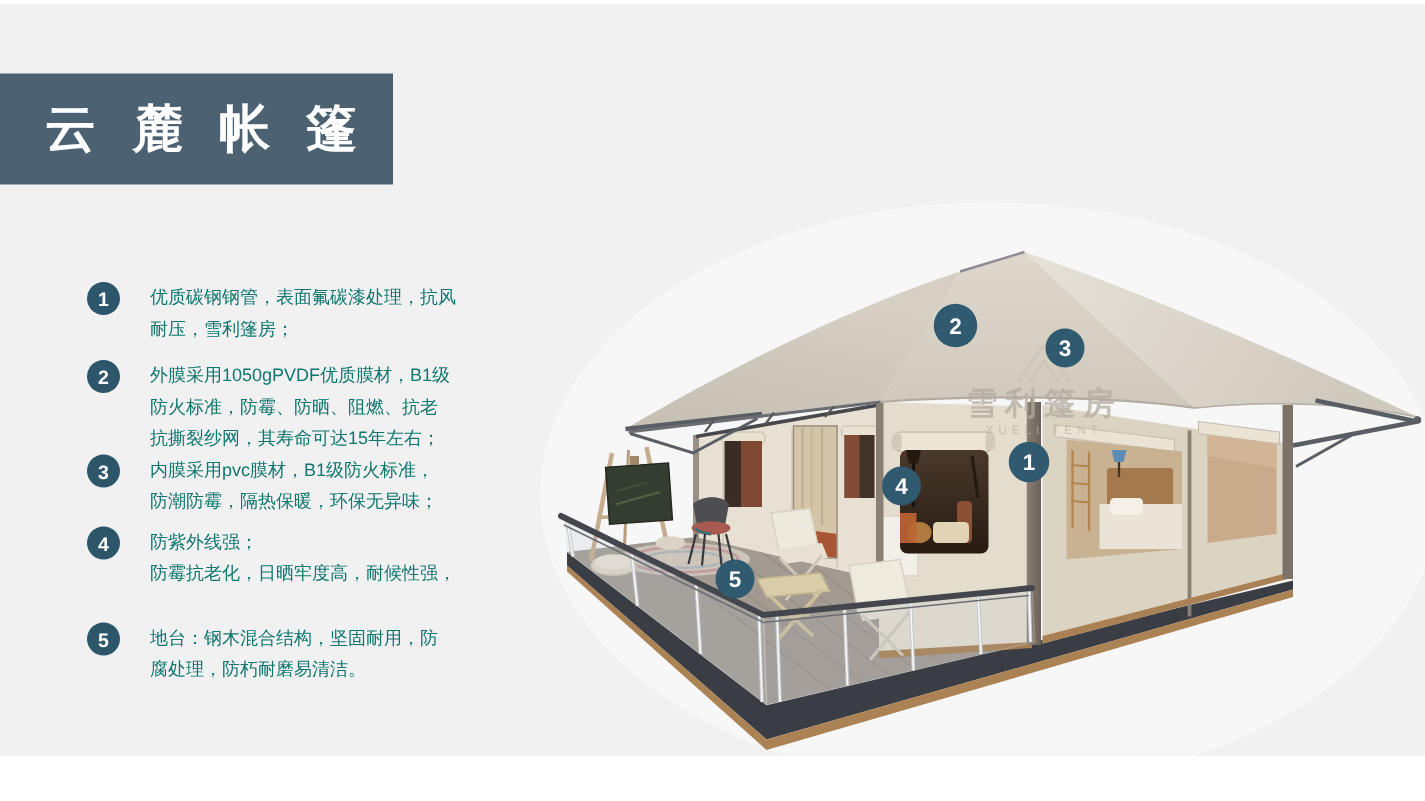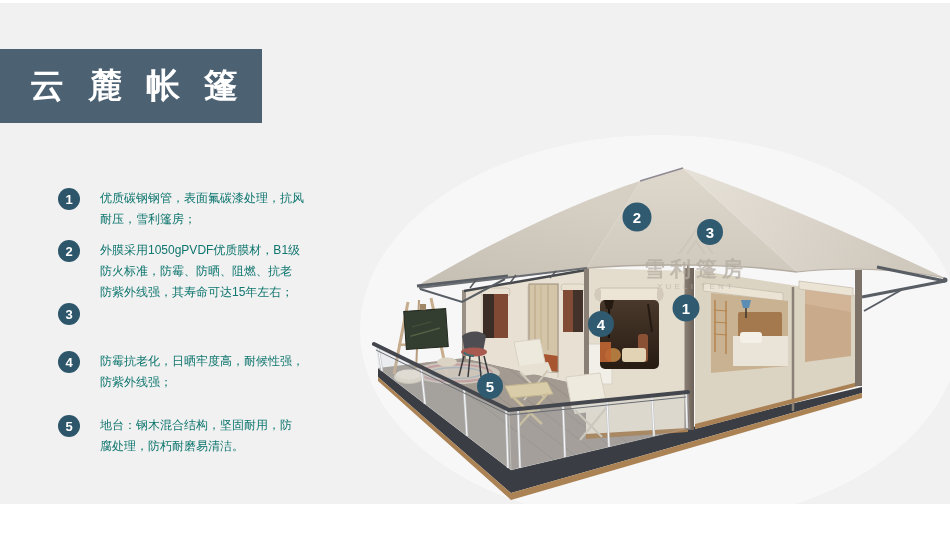--- a/index.html
+++ b/index.html
@@ -38,31 +38,35 @@
     <div class="lines">
       <div>优质碳钢钢管，表面氟碳漆处理，抗风</div>
       <div>耐压，雪利篷房；</div>
     </div>
   </div>
   <div class="feature-row" style="top:240px">
     <span class="num" style="background: rgb(45, 86, 106);">2</span>
     <div class="lines">
       <div>外膜采用1050gPVDF优质膜材，B1级</div>
       <div>防火标准，防霉、防晒、阻燃、抗老</div>
-      <div>防紫外线强，其寿命可达15年左右；</div>
+      <div>抗撕裂纱网，其寿命可达15年左右；</div>
     </div>
   </div>
   <div class="feature-row" style="top:303px">
     <span class="num" style="background: rgb(45, 86, 106);">3</span>
+    <div class="lines">
+      <div>内膜采用pvc膜材，B1级防火标准，</div>
+      <div>防潮防霉，隔热保暖，环保无异味；</div>
+    </div>
   </div>
   <div class="feature-row" style="top:351px">
     <span class="num" style="background: rgb(45, 86, 106);">4</span>
     <div class="lines">
+      <div>防紫外线强；</div>
       <div>防霉抗老化，日晒牢度高，耐候性强，</div>
-      <div>防紫外线强；</div>
     </div>
   </div>
   <div class="feature-row" style="top:415px">
     <span class="num" style="background: rgb(45, 86, 106);">5</span>
     <div class="lines">
       <div>地台：钢木混合结构，坚固耐用，防</div>
       <div>腐处理，防朽耐磨易清洁。</div>
     </div>
   </div>
 

